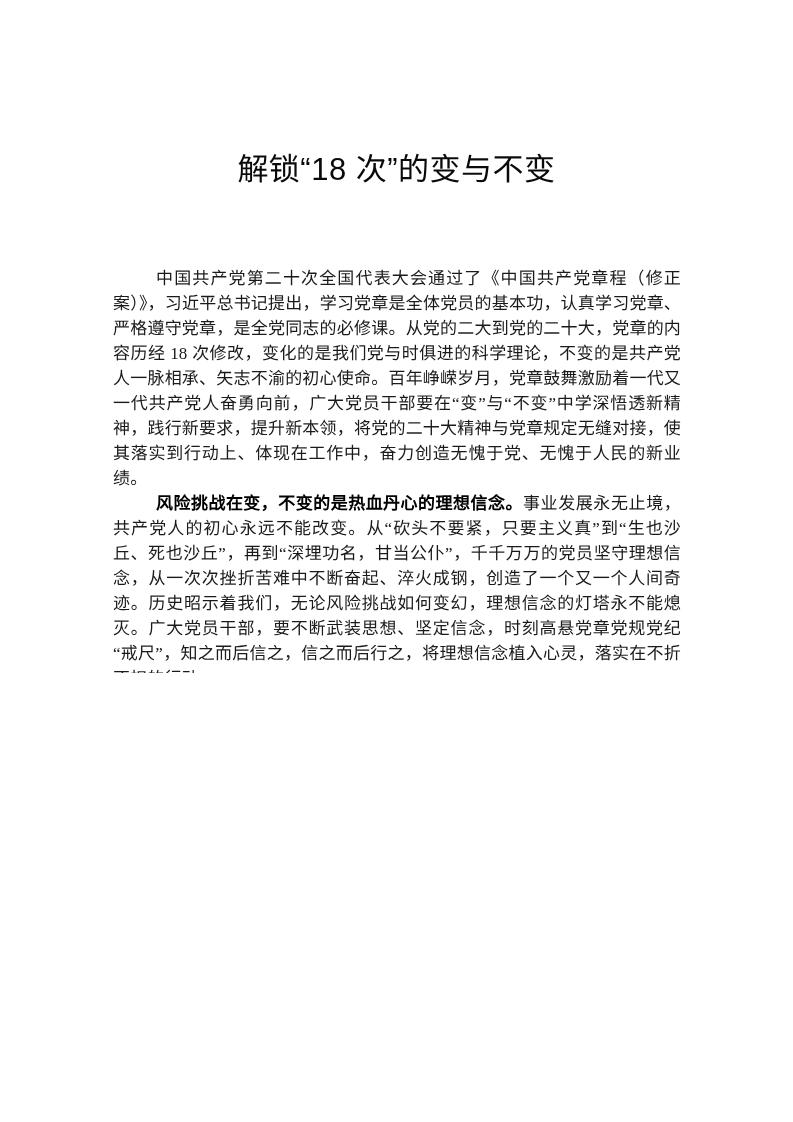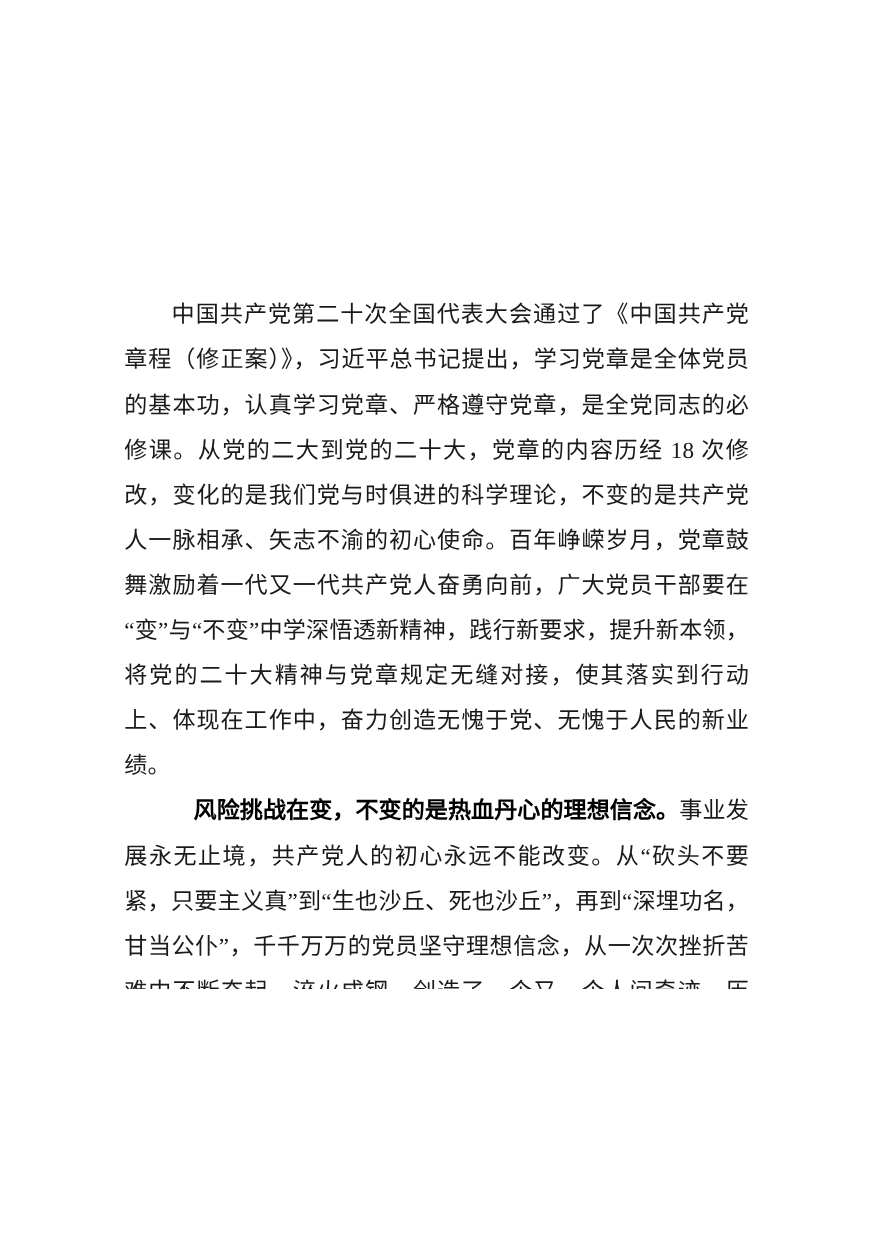--- a/index.html
+++ b/index.html
@@ -57,53 +57,53 @@
   .doc-body {
     position: absolute;
     left: 113px;
     top: 266px;
     width: 568px;
   }
 
   .para {
     margin: 0;
     font-family: "Liberation Serif", "DejaVu Serif", serif;
-    font-size: 21px;
-    line-height: 41px;
+    font-size: 17px;
+    line-height: 25px;
     text-align: justify;
     text-justify: inter-ideograph;
     text-indent: 43px;
     color: #1a1a1a;
     letter-spacing: 0.15px;
     word-break: break-all;
   }
 
   .para + .para {
     margin-top: 0;
   }
 
   .lead {
     font-family: "Liberation Sans", "DejaVu Sans", sans-serif;
     font-weight: bold;
     letter-spacing: 0;
     color: #000000;
-    margin-left: 20px;
   }
 
   
   .clip-bottom {
     max-height: 182px;
     overflow: hidden;
   }
 </style>
 </head>
 <body>
 
 <div class="page">
 
+  <h1 class="doc-title">解锁“18 次”的变与不变</h1>
 
 
   <div class="doc-body">
 
     <p class="para"><span>中国共产党第二十次全国代表大会通过了《中国共产党章程（修正案）》，习近平总书记提出，学习党章是全体党员的基本功，认真学习党章、严格遵守党章，是全党同志的必修课。从党的二大到党的二十大，党章的内容历经 18 次修改，变化的是我们党与时俱进的科学理论，不变的是共产党人一脉相承、矢志不渝的初心使命。百年峥嵘岁月，党章鼓舞激励着一代又一代共产党人奋勇向前，广大党员干部要在“变”与“不变”中学深悟透新精神，践行新要求，提升新本领，将党的二十大精神与党章规定无缝对接，使其落实到行动上、体现在工作中，奋力创造无愧于党、无愧于人民的新业绩。</span></p>
 
     <p class="para clip-bottom"><span class="lead">风险挑战在变，不变的是热血丹心的理想信念。</span><span>事业发展永无止境，共产党人的初心永远不能改变。从“砍头不要紧，只要主义真”到“生也沙丘、死也沙丘”，再到“深埋功名，甘当公仆”，千千万万的党员坚守理想信念，从一次次挫折苦难中不断奋起、淬火成钢，创造了一个又一个人间奇迹。历史昭示着我们，无论风险挑战如何变幻，理想信念的灯塔永不能熄灭。广大党员干部，要不断武装思想、坚定信念，时刻高悬党章党规党纪“戒尺”，知之而后信之，信之而后行之，将理想信念植入心灵，落实在不折不扣的行动</span></p>
 
   </div>
 

